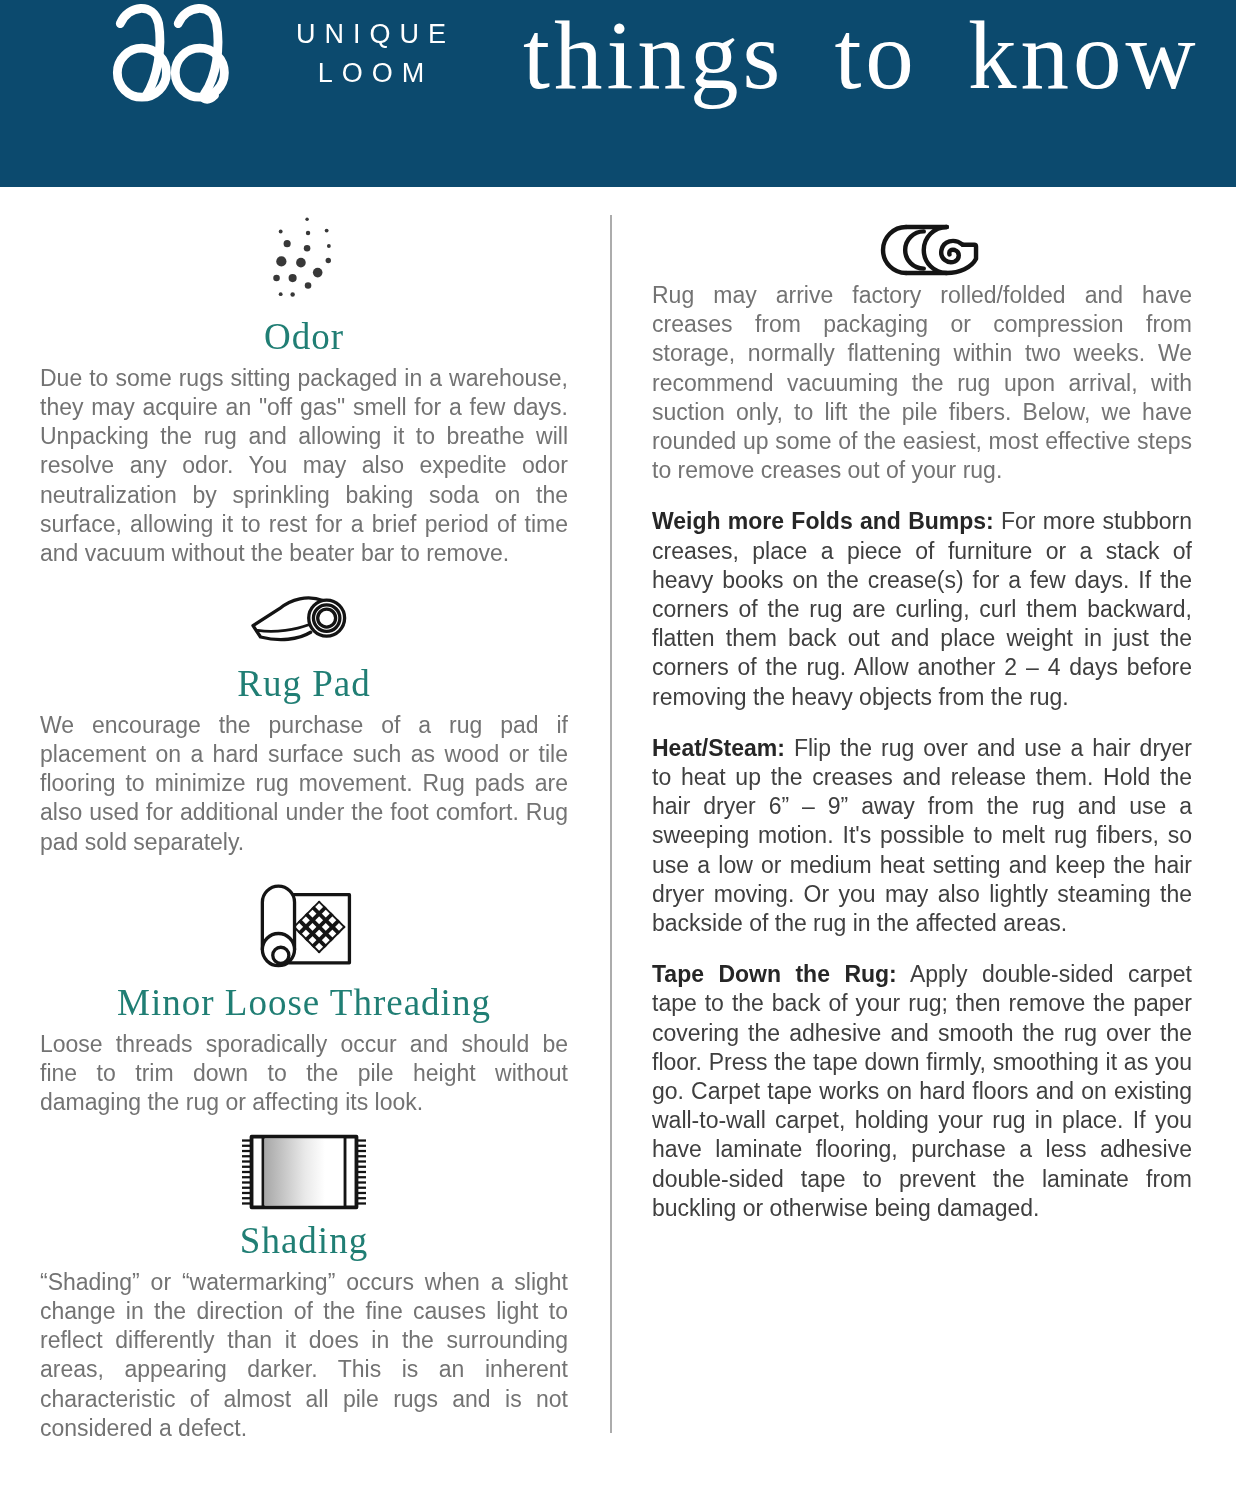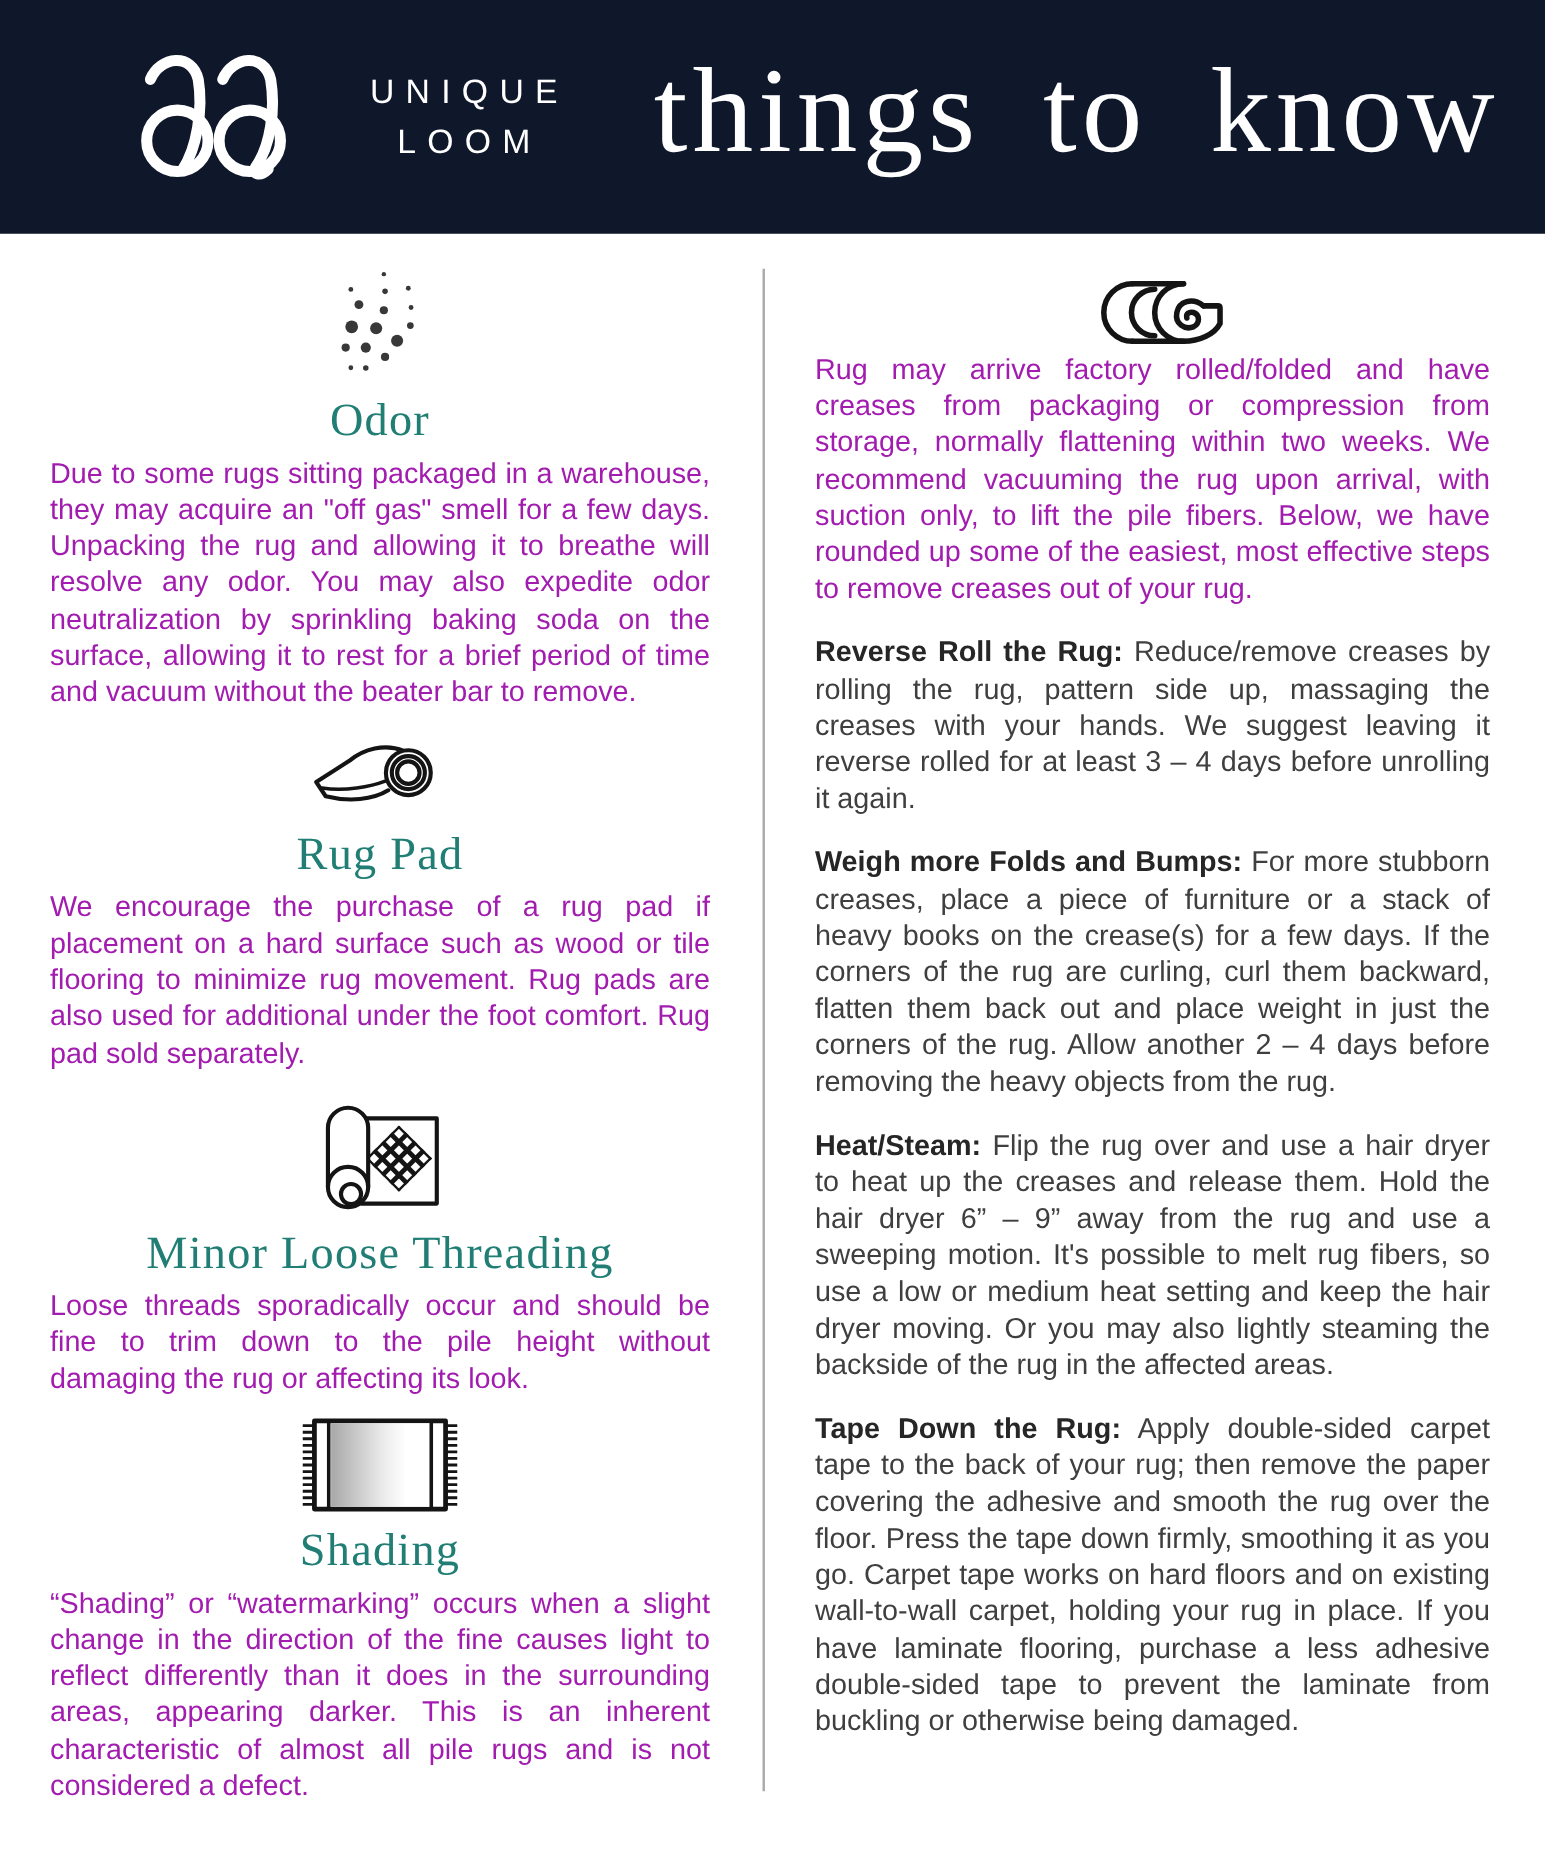--- a/index.html
+++ b/index.html
@@ -6,23 +6,23 @@
   .page{
     position:relative;
     width:1236px;height:1500px;
     background:#ffffff;
     font-family:"Liberation Sans", sans-serif;
     overflow:hidden;
   }
   
   .header{
     height:187px;
-    background:#0f172a;
+    background:#0c4a6e;
     display:flex;
-    align-items:center;
+    align-items:flex-start;
   }
   .logo-wrap{display:flex;align-items:center;margin-left:106px;}
   .logo-svg{flex:none;}
   .brand{
     margin-left:22px;
     color:#ffffff;
     font-size:27px;
     letter-spacing:9px;
     line-height:1.45;
     text-align:center;
@@ -56,21 +56,21 @@
     font-size:37px;
     line-height:1.1;
     margin:10px 0 6px;
     letter-spacing:1px;
   }
   .body-text{
     margin:0;
     text-align:justify;
     font-size:23px;
     line-height:1.27;
-    color:#a21caf;
+    color:#737373;
   }
   .step{
     margin:22px 0 0;
     text-align:justify;
     font-size:23px;
     line-height:1.27;
     color:#3F3F3F;
   }
   .step strong{color:#262626;font-weight:700;}
   svg .ln{stroke:#141414;fill:none;stroke-linecap:round;stroke-linejoin:round;}
@@ -237,21 +237,20 @@
             <path d="M72,13 A21,21 0 1 0 72,55"></path>
             <path d="M52,8 L98,8"></path>
             <path d="M52,60 L98,60"></path>
             <path d="M98,8 A26,26 0 1 0 98,60 C112,60 126,54 131,44 L131,30 Q131,28 129,28 L116,28"></path>
             <path d="M116,28 C106,20 94,24 92,34 C90,44 99,50 107,47 C113,44 113,36 107,34 C103,33 100,35 101,39"></path>
           </g>
         </svg>
       </div>
       <p class="body-text">Rug may arrive factory rolled/folded and have creases from packaging or compression from storage, normally flattening within two weeks. We recommend vacuuming the rug upon arrival, with suction only, to lift the pile fibers. Below, we have rounded up some of the easiest, most effective steps to remove creases out of your rug.</p>
 
-      <p class="step"><strong>Reverse Roll the Rug:</strong> <span>Reduce/remove creases by rolling the rug, pattern side up, massaging the creases with your hands. We suggest leaving it reverse rolled for at least 3 – 4 days before unrolling it again.</span></p>
 
       <p class="step"><strong>Weigh more Folds and Bumps:</strong> <span>For more stubborn creases, place a piece of furniture or a stack of heavy books on the crease(s) for a few days. If the corners of the rug are curling, curl them backward, flatten them back out and place weight in just the corners of the rug. Allow another 2 – 4 days before removing the heavy objects from the rug.</span></p>
 
       <p class="step"><strong>Heat/Steam:</strong> <span>Flip the rug over and use a hair dryer to heat up the creases and release them. Hold the hair dryer 6” – 9” away from the rug and use a sweeping motion. It's possible to melt rug fibers, so use a low or medium heat setting and keep the hair dryer moving. Or you may also lightly steaming the backside of the rug in the affected areas.</span></p>
 
       <p class="step"><strong>Tape Down the Rug:</strong> <span>Apply double-sided carpet tape to the back of your rug; then remove the paper covering the adhesive and smooth the rug over the floor. Press the tape down firmly, smoothing it as you go. Carpet tape works on hard floors and on existing wall-to-wall carpet, holding your rug in place. If you have laminate flooring, purchase a less adhesive double-sided tape to prevent the laminate from buckling or otherwise being damaged.</span></p>
 
     </div>
   </div>
 </div>

